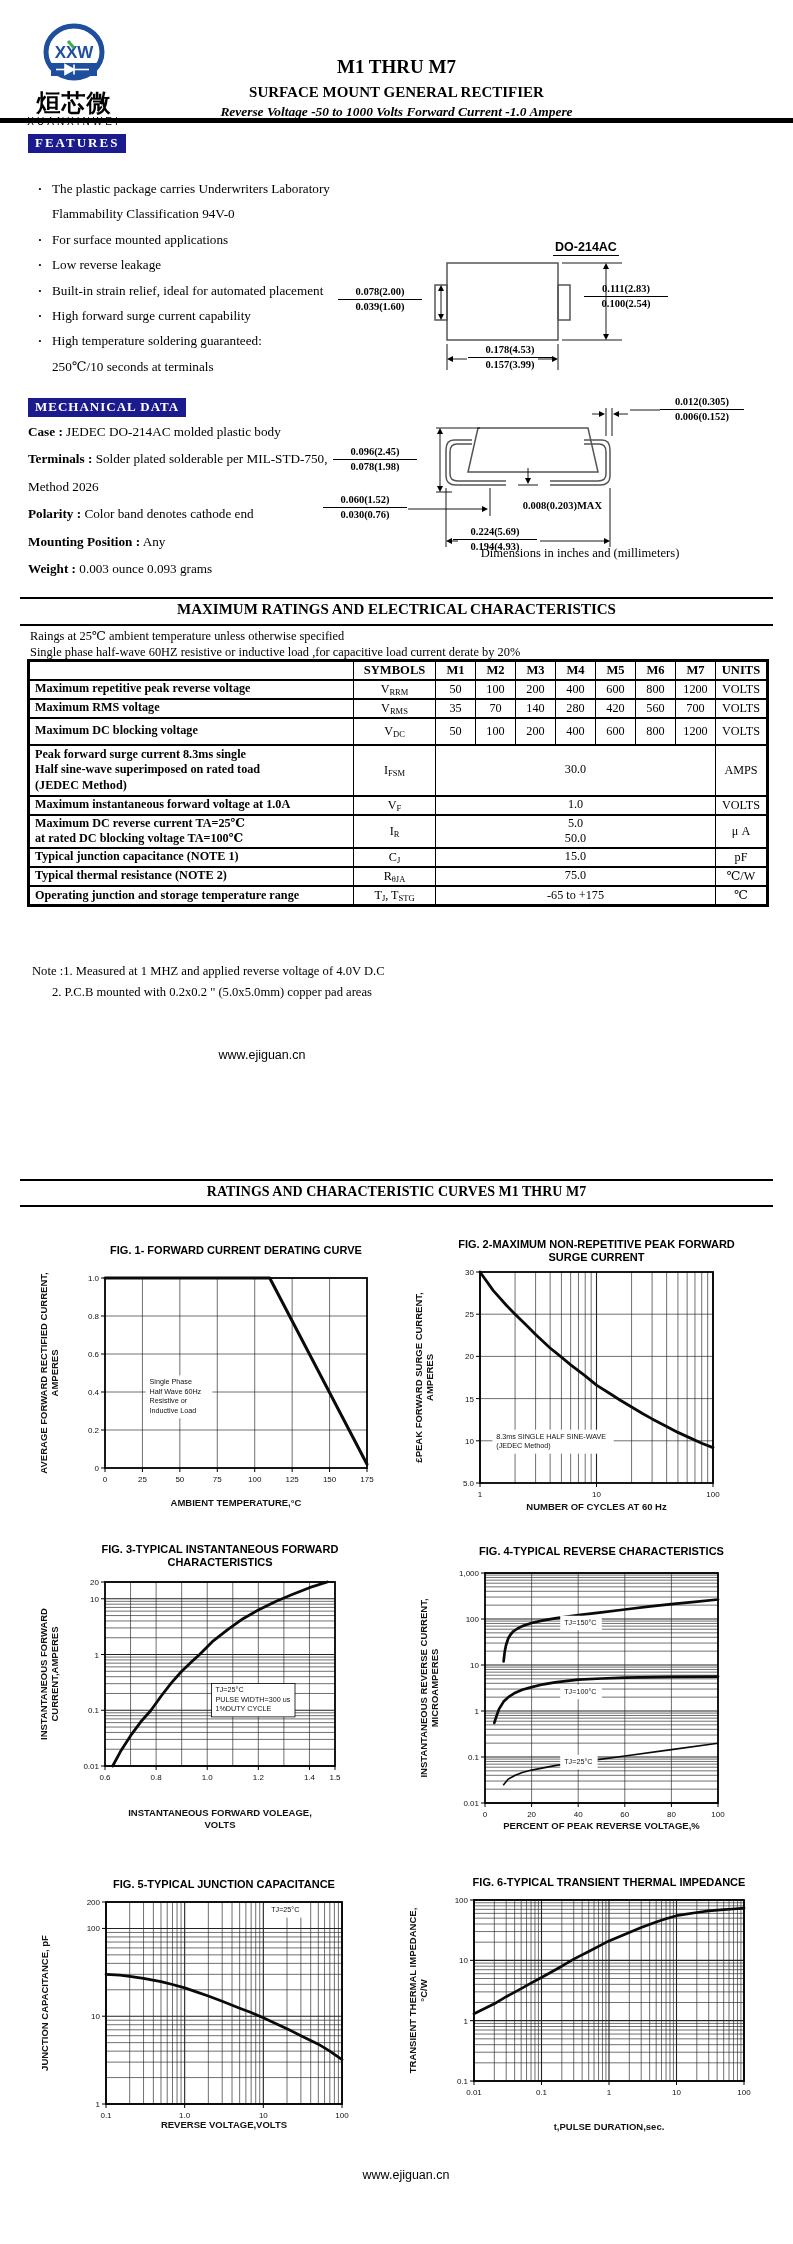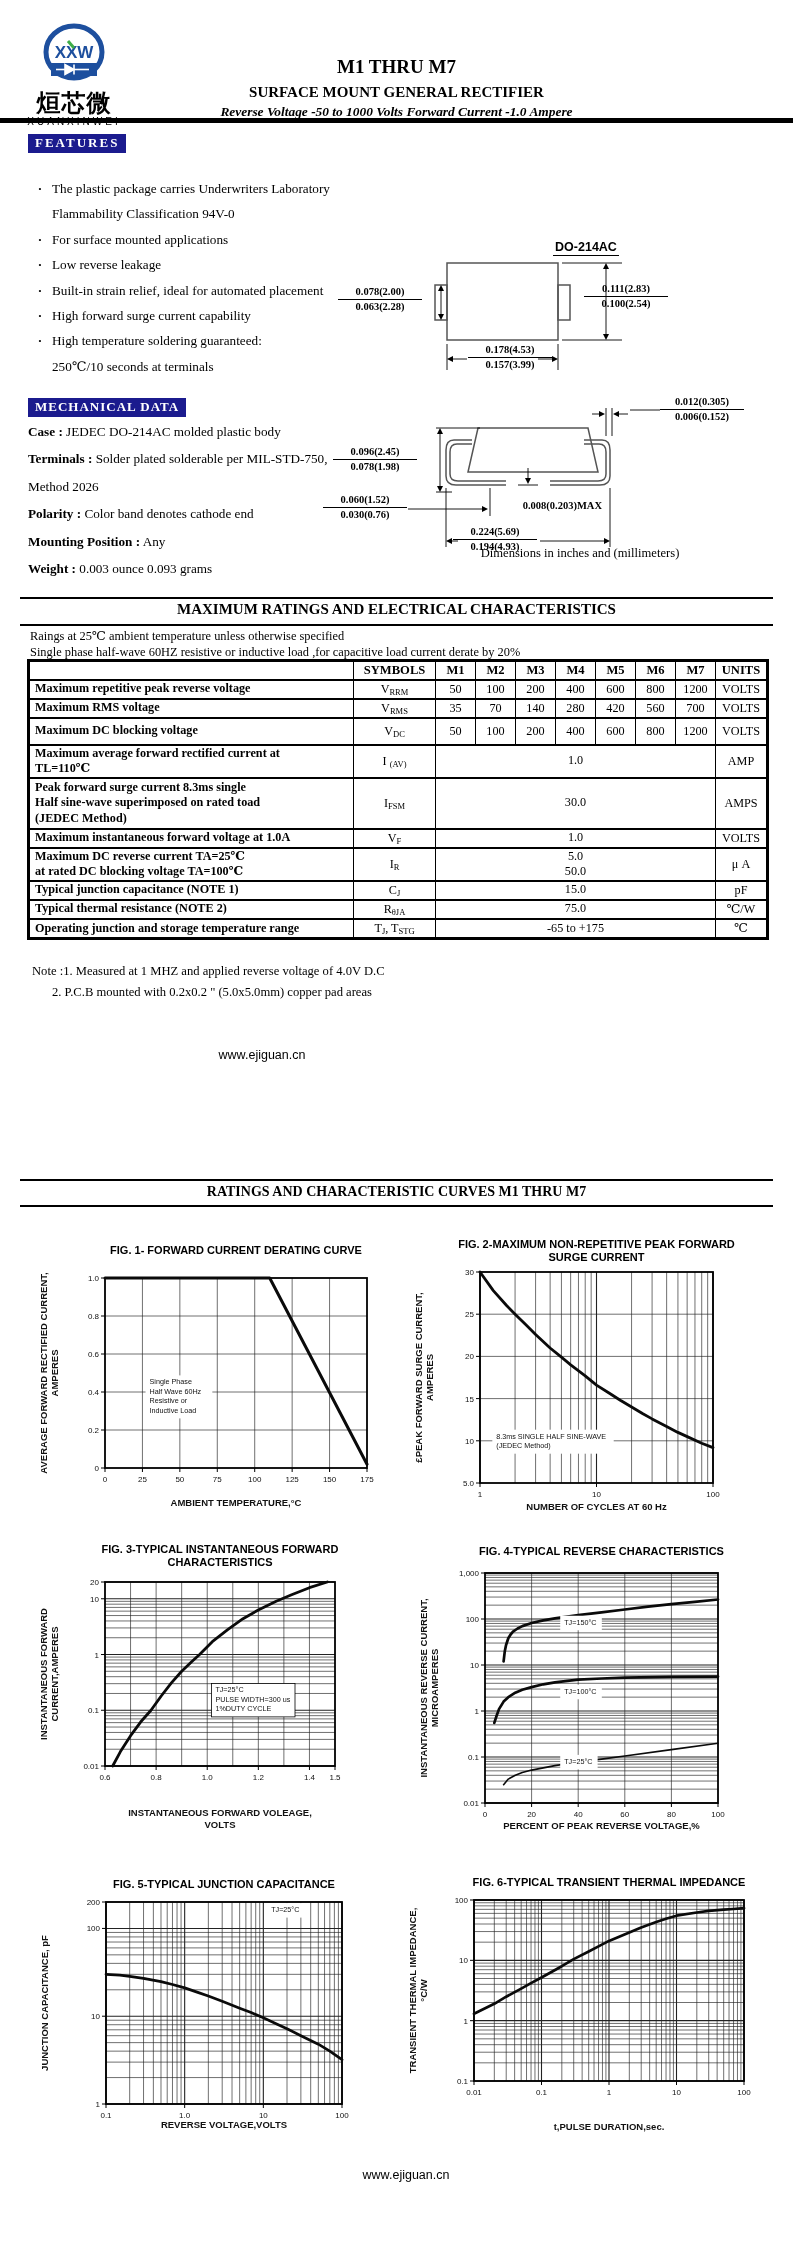--- a/index.html
+++ b/index.html
@@ -134,21 +134,21 @@
       <path d="M141,47 l-3,6 h6 z"></path>
         <path d="M141,82 l-3,-6 h6 z"></path>
       <path d="M306,25 l-3,6 h6 z"></path>
         <path d="M306,102 l-3,-6 h6 z"></path>
       <path d="M147,121 l6,-3 v6 z"></path>
         <path d="M258,121 l-6,-3 v6 z"></path>
     </g>
   </svg>
   <div class="frac" style="left:338px;top:286px">
     <span class="fa">0.078(2.00)</span>
-    <span class="fb">0.063(2.28)</span>
+    <span class="fb">0.039(1.60)</span>
   </div>
   <div class="frac" style="left:584px;top:283px">
     <span class="fa">0.111(2.83)</span>
     <span class="fb">0.100(2.54)</span>
   </div>
   <div class="frac" style="left:468px;top:344px">
     <span class="fa">0.178(4.53)</span>
     <span class="fb">0.157(3.99)</span>
   </div>
 
@@ -268,27 +268,20 @@
           <td class="lbl">Maximum DC blocking voltage</td>
           <td class="sym">V<span class="sub">DC</span></td>
           <td class="val">50</td>
           <td class="val">100</td>
           <td class="val">200</td>
           <td class="val">400</td>
           <td class="val">600</td>
           <td class="val">800</td>
           <td class="val">1200</td>
           <td class="unit">VOLTS</td>
-        </tr>
-        <tr style="height: 33px;">
-          <td class="lbl">Maximum average forward rectified current at
-TL=110℃</td>
-          <td class="sym">I <span class="sub">(AV)</span></td>
-          <td class="spn" colspan="7">1.0</td>
-          <td class="unit">AMP</td>
         </tr>
         <tr style="height: 51px;">
           <td class="lbl">Peak forward surge current 8.3ms single
 Half sine-wave superimposed on rated toad
 (JEDEC Method)</td>
           <td class="sym">I<span class="sub">FSM</span></td>
           <td class="spn" colspan="7">30.0</td>
           <td class="unit">AMPS</td>
         </tr>
         <tr style="height: 19px;">

